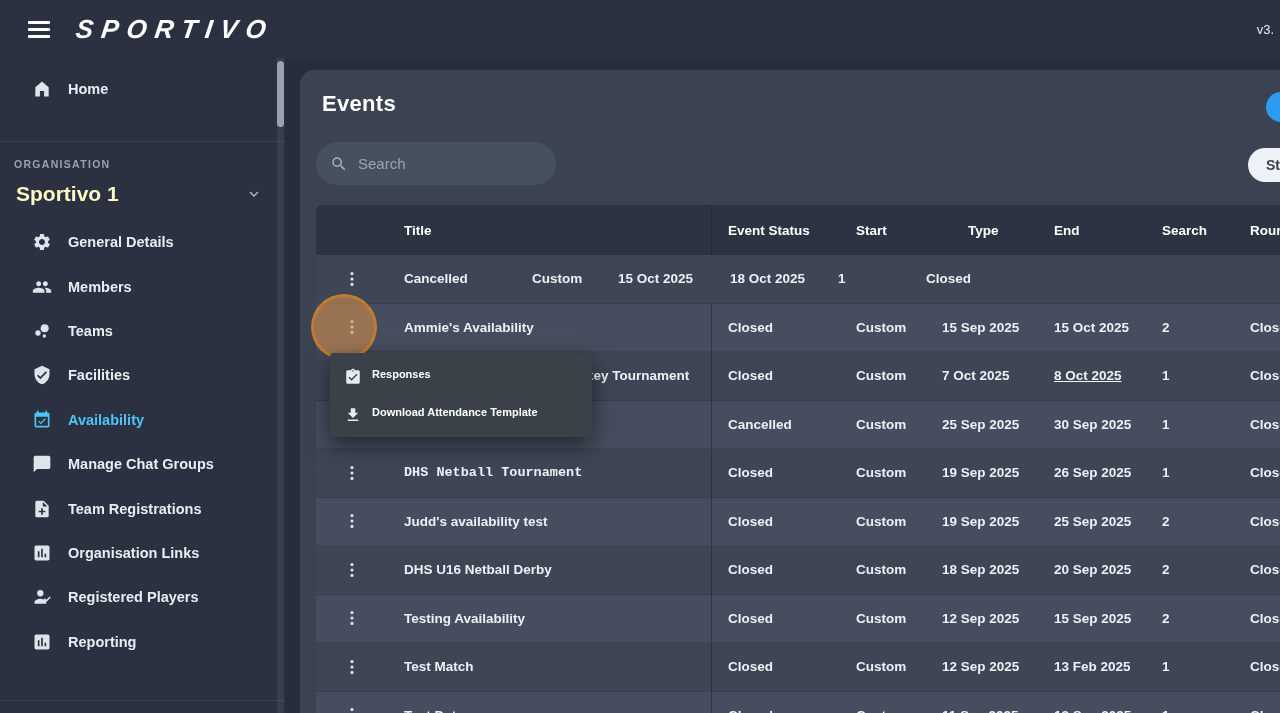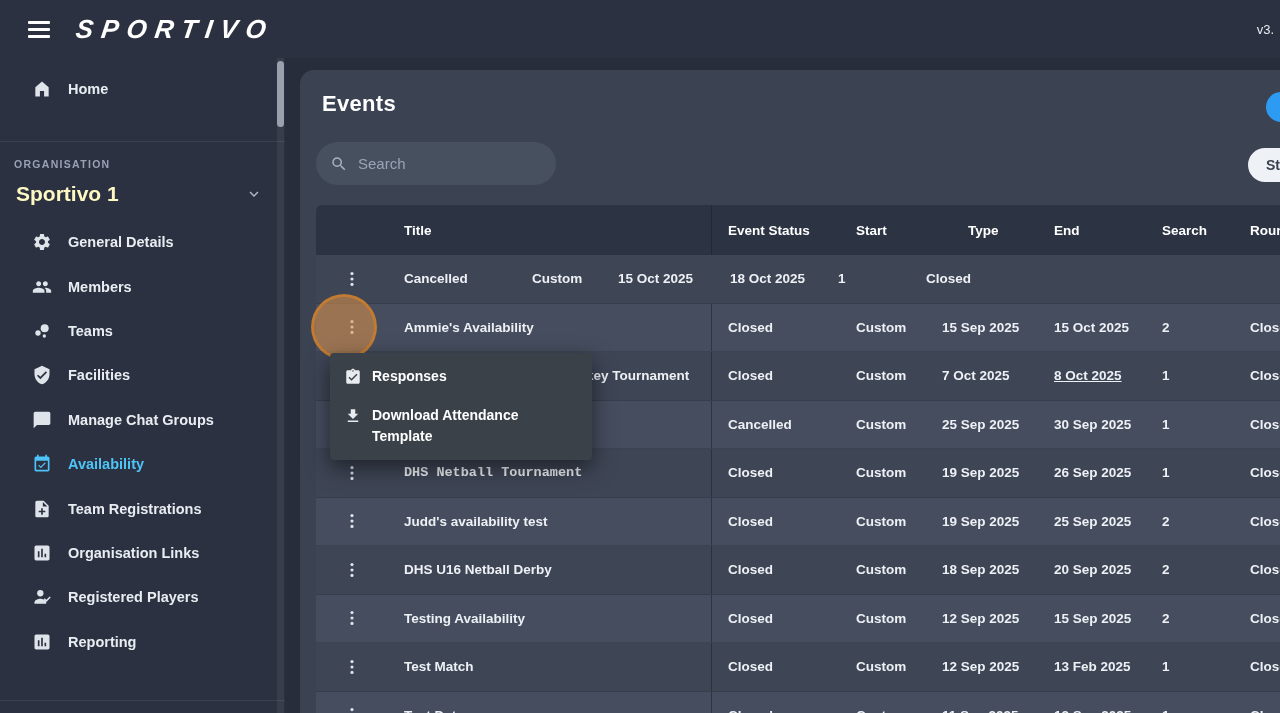--- a/index.html
+++ b/index.html
@@ -79,21 +79,21 @@
               color:#dfe3ea; display:flex; align-items:center; justify-content:center; }
 
   
   .click-highlight { position:absolute; left:311px; top:294px; width:66px; height:66px;
                      border-radius:50%; background:rgba(224,148,74,.55);
                      border:3px solid rgba(198,124,48,.9); z-index:30; pointer-events:none; }
   .context-menu { position:absolute; left:330px; top:353px; width:262px; background:#3a4149;
                   border-radius:4px; box-shadow:0 8px 22px rgba(0,0,0,.5); z-index:40;
                   padding:4px 0; }
   .menu-item { display:flex; align-items:flex-start; gap:10px; padding:9px 14px;
-               color:#fff; font-size:14px; font-weight:600; line-height:1.5; cursor:pointer; }
+               color:#fff; font-size:11px; font-weight:600; line-height:1.5; cursor:pointer; }
   .menu-item .icon { width:18px; height:18px; margin-top:2px; color:#e8ecf1; }
 </style>
 </head>
 <body>
 
 <div class="topbar">
   <button class="hamburger">
       <span></span>
       <span></span>
       <span></span>
@@ -149,35 +149,35 @@
         <span>Teams</span>
       </div>
       <div class="side-item nav-item">
         <span class="icon" style="width: 20px; height: 20px;">
           <svg viewBox="0 0 24 24">
             <path d="M12 1 3 5v6c0 5.55 3.84 10.74 9 12 5.16-1.26 9-6.45 9-12V5l-9-4zm-2 16-4-4 1.41-1.41L10 14.17l6.59-6.59L18 9l-8 8z"></path>
           </svg>
         </span>
         <span>Facilities</span>
       </div>
+      <div class="side-item nav-item active">
+        <span class="icon" style="width: 20px; height: 20px;">
+          <svg viewBox="0 0 24 24">
+            <path d="M16.53 11.06 15.47 10l-4.88 4.88-2.12-2.12-1.06 1.06L10.59 17l5.94-5.94zM19 3h-1V1h-2v2H8V1H6v2H5c-1.11 0-1.99.9-1.99 2L3 19c0 1.1.89 2 2 2h14c1.1 0 2-.9 2-2V5c0-1.1-.9-2-2-2zm0 16H5V8h14v11z"></path>
+          </svg>
+        </span>
+        <span>Availability</span>
+      </div>
       <div class="side-item nav-item">
         <span class="icon" style="width: 20px; height: 20px;">
           <svg viewBox="0 0 24 24">
             <path d="M20 2H4c-1.1 0-2 .9-2 2v18l4-4h14c1.1 0 2-.9 2-2V4c0-1.1-.9-2-2-2z"></path>
           </svg>
         </span>
         <span>Manage Chat Groups</span>
-      </div>
-      <div class="side-item nav-item active">
-        <span class="icon" style="width: 20px; height: 20px;">
-          <svg viewBox="0 0 24 24">
-            <path d="M16.53 11.06 15.47 10l-4.88 4.88-2.12-2.12-1.06 1.06L10.59 17l5.94-5.94zM19 3h-1V1h-2v2H8V1H6v2H5c-1.11 0-1.99.9-1.99 2L3 19c0 1.1.89 2 2 2h14c1.1 0 2-.9 2-2V5c0-1.1-.9-2-2-2zm0 16H5V8h14v11z"></path>
-          </svg>
-        </span>
-        <span>Availability</span>
       </div>
       <div class="side-item nav-item">
         <span class="icon" style="width: 20px; height: 20px;">
           <svg viewBox="0 0 24 24">
             <path d="M14 2H6c-1.1 0-1.99.9-1.99 2L4 20c0 1.1.89 2 2 2h12c1.1 0 2-.9 2-2V8l-6-6zm2 14h-3v3h-2v-3H8v-2h3v-3h2v3h3v2zm-3-7V3.5L18.5 9H13z"></path>
           </svg>
         </span>
         <span>Team Registrations</span>
       </div>
       <div class="side-item nav-item">

